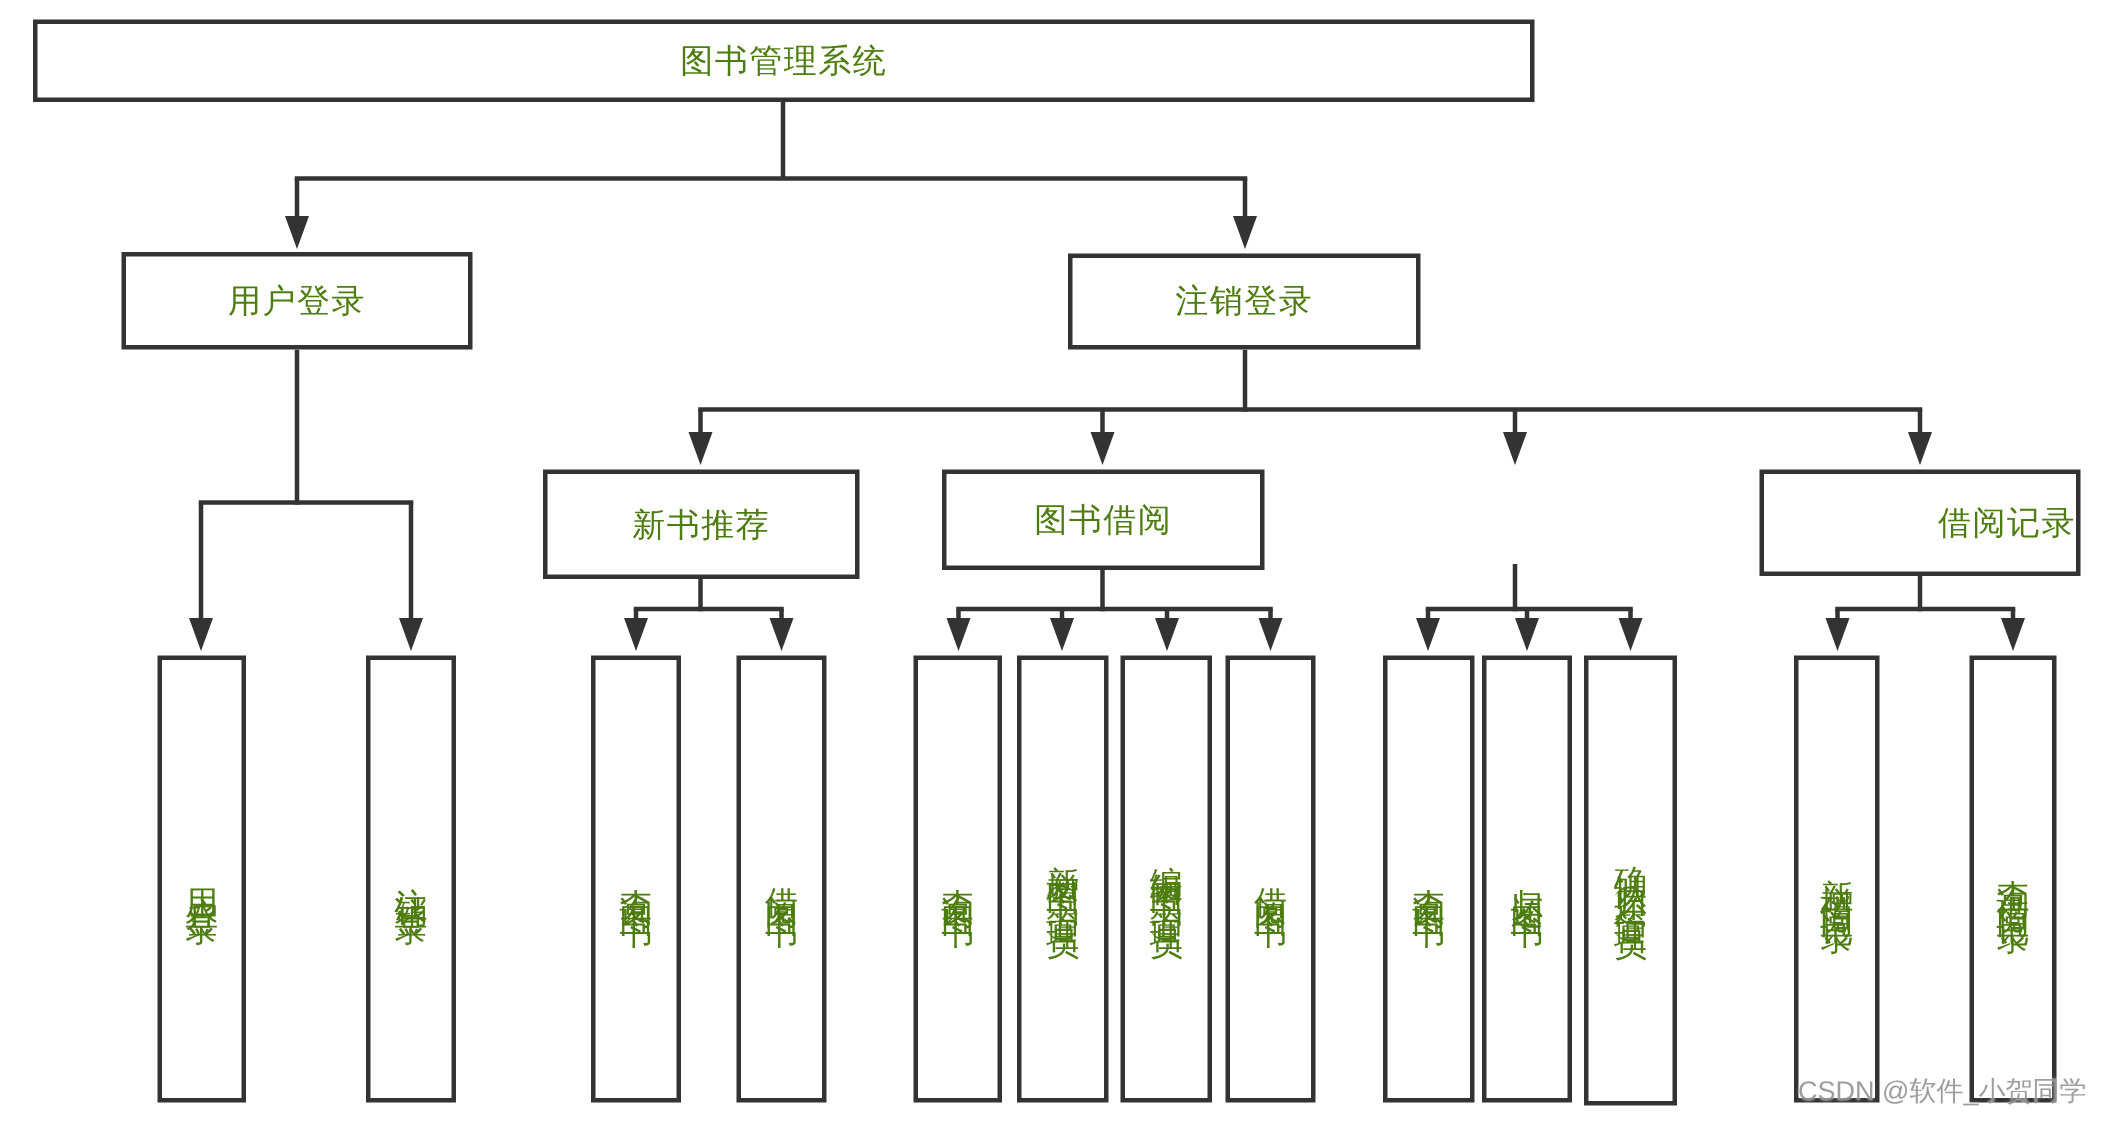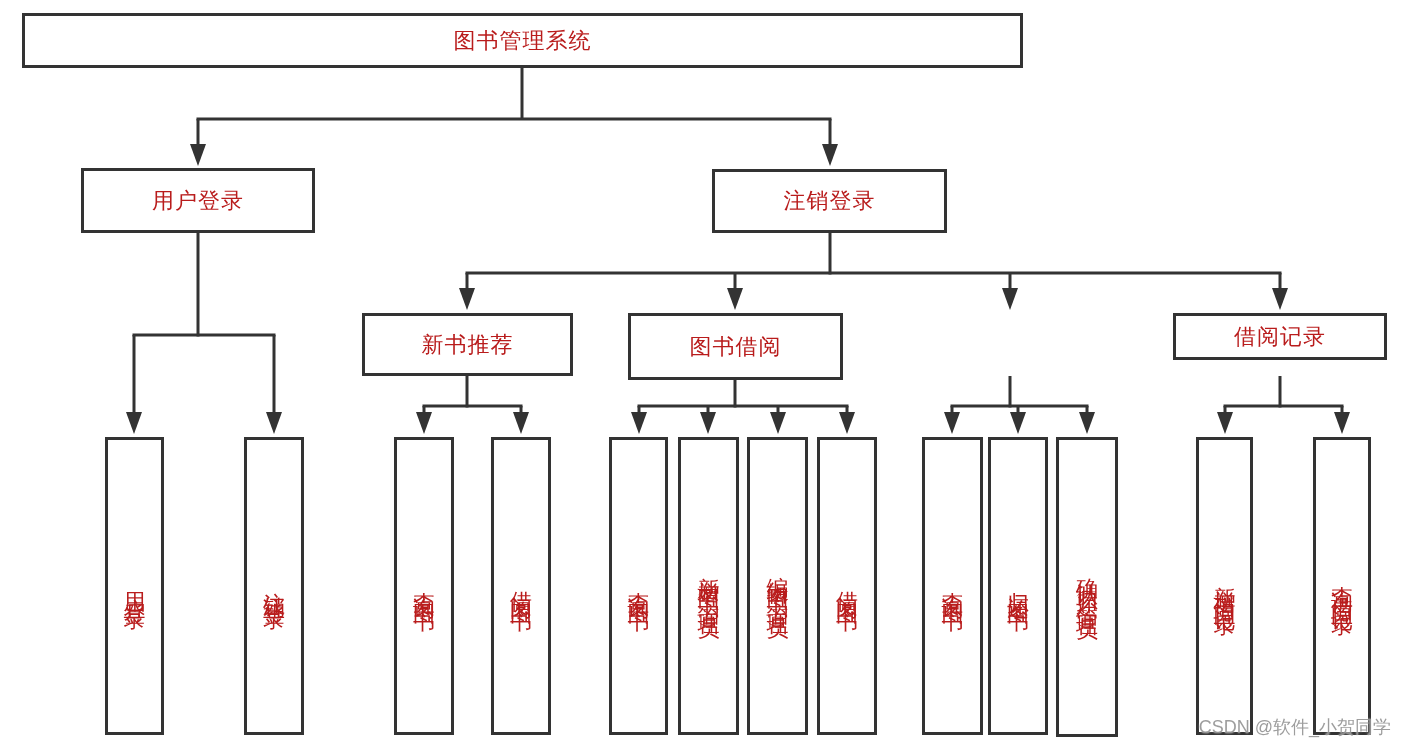--- a/index.html
+++ b/index.html
@@ -25,21 +25,21 @@
   }
   .box {
     position: absolute;
     box-sizing: border-box;
     border: 3px solid #333333;
     background: #ffffff;
     display: flex;
     align-items: center;
     justify-content: center;
     z-index: 2;
-    color: #b91c1c;
+    color: #4d7c0f;
   }
   .hlabel {
     font-size: 22px;
     letter-spacing: 1px;
     white-space: nowrap;
   }
   .vtext {
     writing-mode: vertical-rl;
     text-orientation: mixed;
     font-size: 22px;
@@ -140,27 +140,27 @@
     <span class="hlabel">图书管理系统</span>
   </div>
 
   <div class="box" style="left:81px; top:168px; width:234px; height:65px;">
     <span class="hlabel">用户登录</span>
   </div>
   <div class="box" style="left:712px; top:169px; width:235px; height:64px;">
     <span class="hlabel">注销登录</span>
   </div>
 
-  <div class="box" style="left:362px; top:313px; width:211px; height:63px;">
+  <div class="box" style="left:362px; top:313px; width:211px; height:73px;">
     <span class="hlabel">新书推荐</span>
   </div>
   <div class="box" style="left:628px; top:313px; width:215px; height:67px;">
     <span class="hlabel">图书借阅</span>
   </div>
-  <div class="box" style="left:1173px; top:313px; width:214px; height:47px;">
+  <div class="box" style="left:1173px; top:313px; width:214px; height:71px;justify-content:flex-end;">
     <span class="hlabel">借阅记录</span>
   </div>
 
   <div class="box" style="left:105px; top:437px; width:59px; height:298px;">
     <span class="vtext">用户登录</span>
   </div>
   <div class="box" style="left:244px; top:437px; width:60px; height:298px;">
     <span class="vtext">注销登录</span>
   </div>
 

